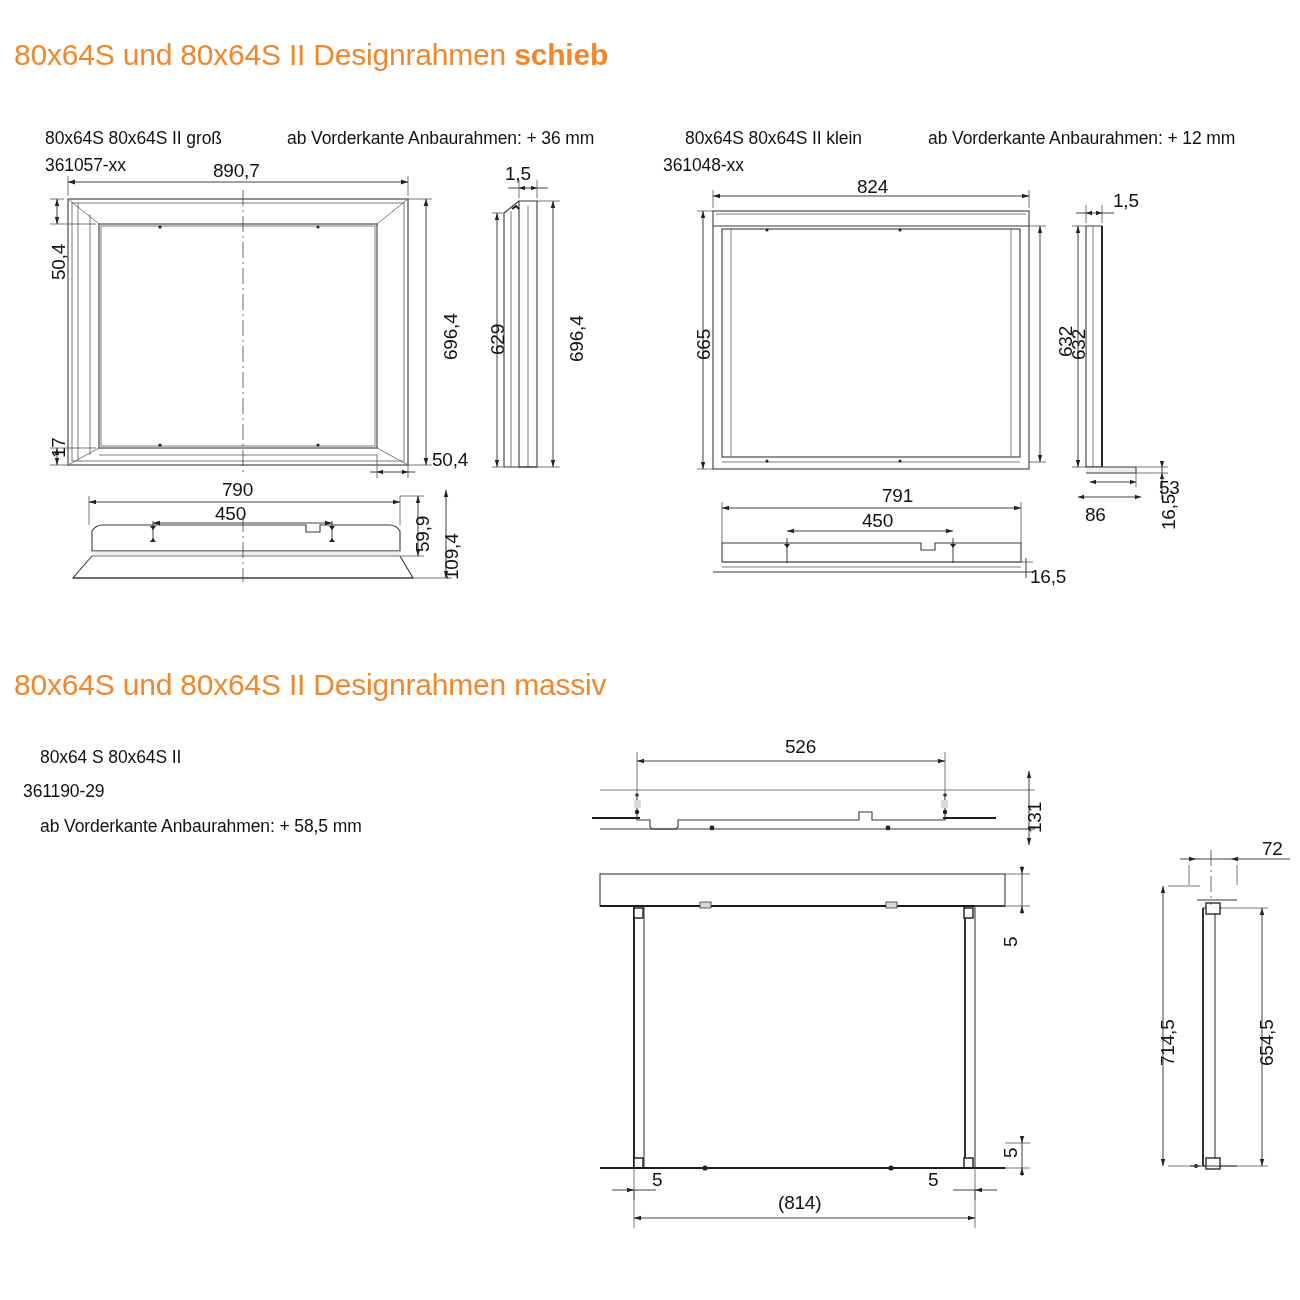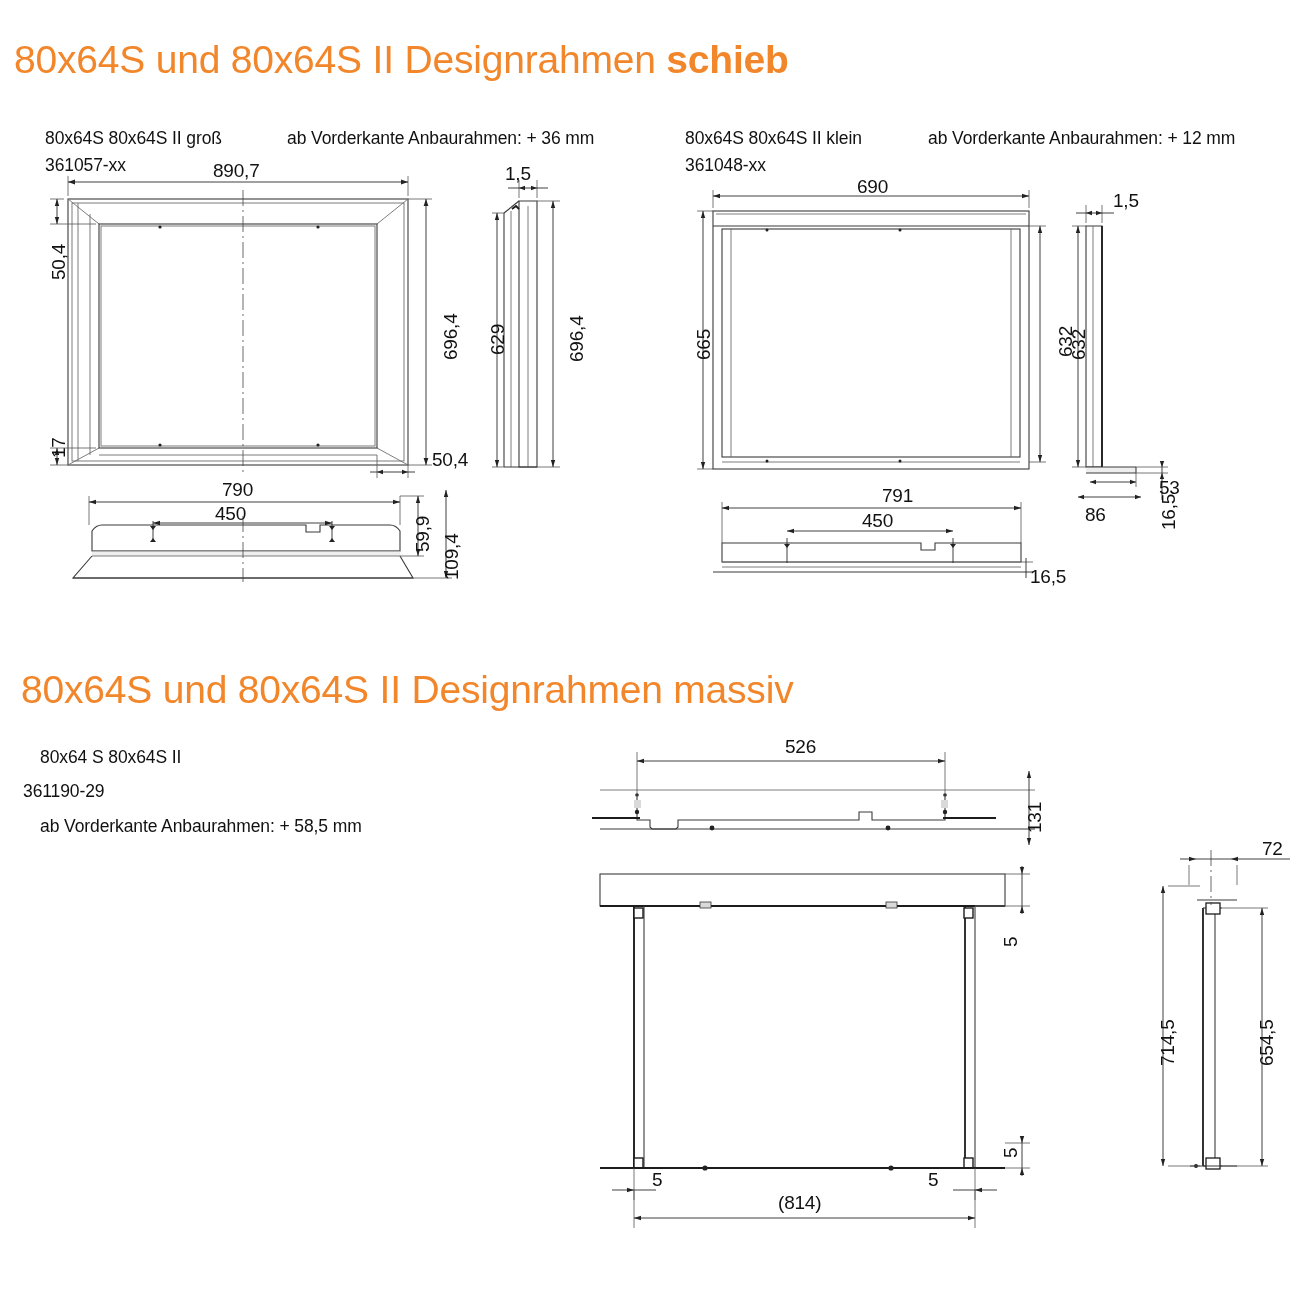--- a/index.html
+++ b/index.html
@@ -12,21 +12,21 @@
     overflow: hidden;
   }
   #page {
     position: relative;
     width: 1300px; height: 1300px;
     background: #ffffff;
   }
   .sect-title {
     position: absolute;
     color: #F2862A;
-    font-size: 39px;
+    font-size: 30px;
     font-weight: 400;
     letter-spacing: -0.2px;
     white-space: nowrap;
   }
   .sect-title b { font-weight: 700; color: #F2862A; }
   .lbl {
     position: absolute;
     font-size: 17.5px;
     color: #111;
     white-space: nowrap;
@@ -63,21 +63,21 @@
   <div class="sect-title" style="left:14px; top:38px;">
     <span>80x64S und 80x64S II Designrahmen </span><b>schieb</b>
   </div>
 
   <div class="lbl" style="left:45px; top:128px;">80x64S 80x64S II groß</div>
   <div class="lbl" style="left:287px; top:128px;">ab Vorderkante Anbaurahmen: + 36 mm</div>
   <div class="lbl" style="left:45px; top:155px;">361057-xx</div>
 
   <div class="lbl" style="left:685px; top:128px;">80x64S 80x64S II klein</div>
   <div class="lbl" style="left:928px; top:128px;">ab Vorderkante Anbaurahmen: + 12 mm</div>
-  <div class="lbl" style="left:685px; top:155px;">361048-xx</div>
+  <div class="lbl" style="left:663px; top:155px;">361048-xx</div>
 
   <svg width="1300" height="1300">
 
     <rect class="ln" x="68" y="199" width="340" height="266" fill="#ffffff"></rect>
     <rect class="lnt" x="72" y="203" width="332" height="258" fill="#ffffff"></rect>
 
     <line class="lnt" x1="68" y1="199" x2="99" y2="224"></line>
     <line class="lnt" x1="408" y1="199" x2="377" y2="224"></line>
     <line class="lnt" x1="68" y1="465" x2="99" y2="448"></line>
     <line class="lnt" x1="408" y1="465" x2="377" y2="448"></line>
@@ -243,21 +243,21 @@
     <path class="dot" d="M703,211 l-2.2,7 h4.4 z"></path>
     <path class="dot" d="M703,469 l-2.2,-7 h4.4 z"></path>
 
     <line class="extln" x1="1029" y1="226" x2="1046" y2="226"></line>
     <line class="extln" x1="1029" y1="462" x2="1046" y2="462"></line>
     <line class="dimln" x1="1040" y1="226" x2="1040" y2="462"></line>
     <path class="dot" d="M1040,226 l-2.2,7 h4.4 z"></path>
     <path class="dot" d="M1040,462 l-2.2,-7 h4.4 z"></path>
   </svg>
 
-  <div class="dim" style="left:857px; top:176px;">690</div>
+  <div class="dim" style="left:857px; top:176px;">824</div>
   <div class="dim v" style="left:693px; top:360px;">665</div>
   <div class="dim v" style="left:1055px; top:357px;">632</div>
 
   <svg width="1300" height="1300">
     <path class="ln" d="M1086,226 L1102,226 L1102,467 L1086,467 Z" fill="#ffffff"></path>
     <line class="lnt" x1="1093" y1="226" x2="1093" y2="467"></line>
     <line class="ln2" x1="1102" y1="226" x2="1102" y2="467"></line>
 
     <path class="fillgl" d="M1086,467 L1136,467 L1136,473 L1086,473 Z"></path>
     <line class="ln" x1="1086" y1="467" x2="1136" y2="467"></line>
@@ -320,21 +320,21 @@
     <path class="dot" d="M953,531 l-7,-2.3 v4.6 z"></path>
 
     <line class="extln" x1="1021" y1="562" x2="1033" y2="562"></line>
     <line class="dimln" x1="1026" y1="558" x2="1026" y2="578"></line>
   </svg>
 
   <div class="dim" style="left:864px; top:485px;margin-left:18px;">791</div>
   <div class="dim" style="left:862px; top:510px;">450</div>
   <div class="dim" style="left:1030px; top:566px;">16,5</div>
 
-  <div class="sect-title" style="left:14px; top:668px;margin-left:7px;">
+  <div class="sect-title" style="left:14px; top:668px;">
     <span>80x64S und 80x64S II Designrahmen massiv</span><b></b>
   </div>
 
   <div class="lbl" style="left:40px; top:747px;">80x64 S 80x64S II</div>
   <div class="lbl" style="left:23px; top:781px;">361190-29</div>
   <div class="lbl" style="left:40px; top:816px;">ab Vorderkante Anbaurahmen: + 58,5 mm</div>
 
   <svg width="1300" height="1300">
 
     <line class="lnt" x1="600" y1="790" x2="1035" y2="790"></line>

